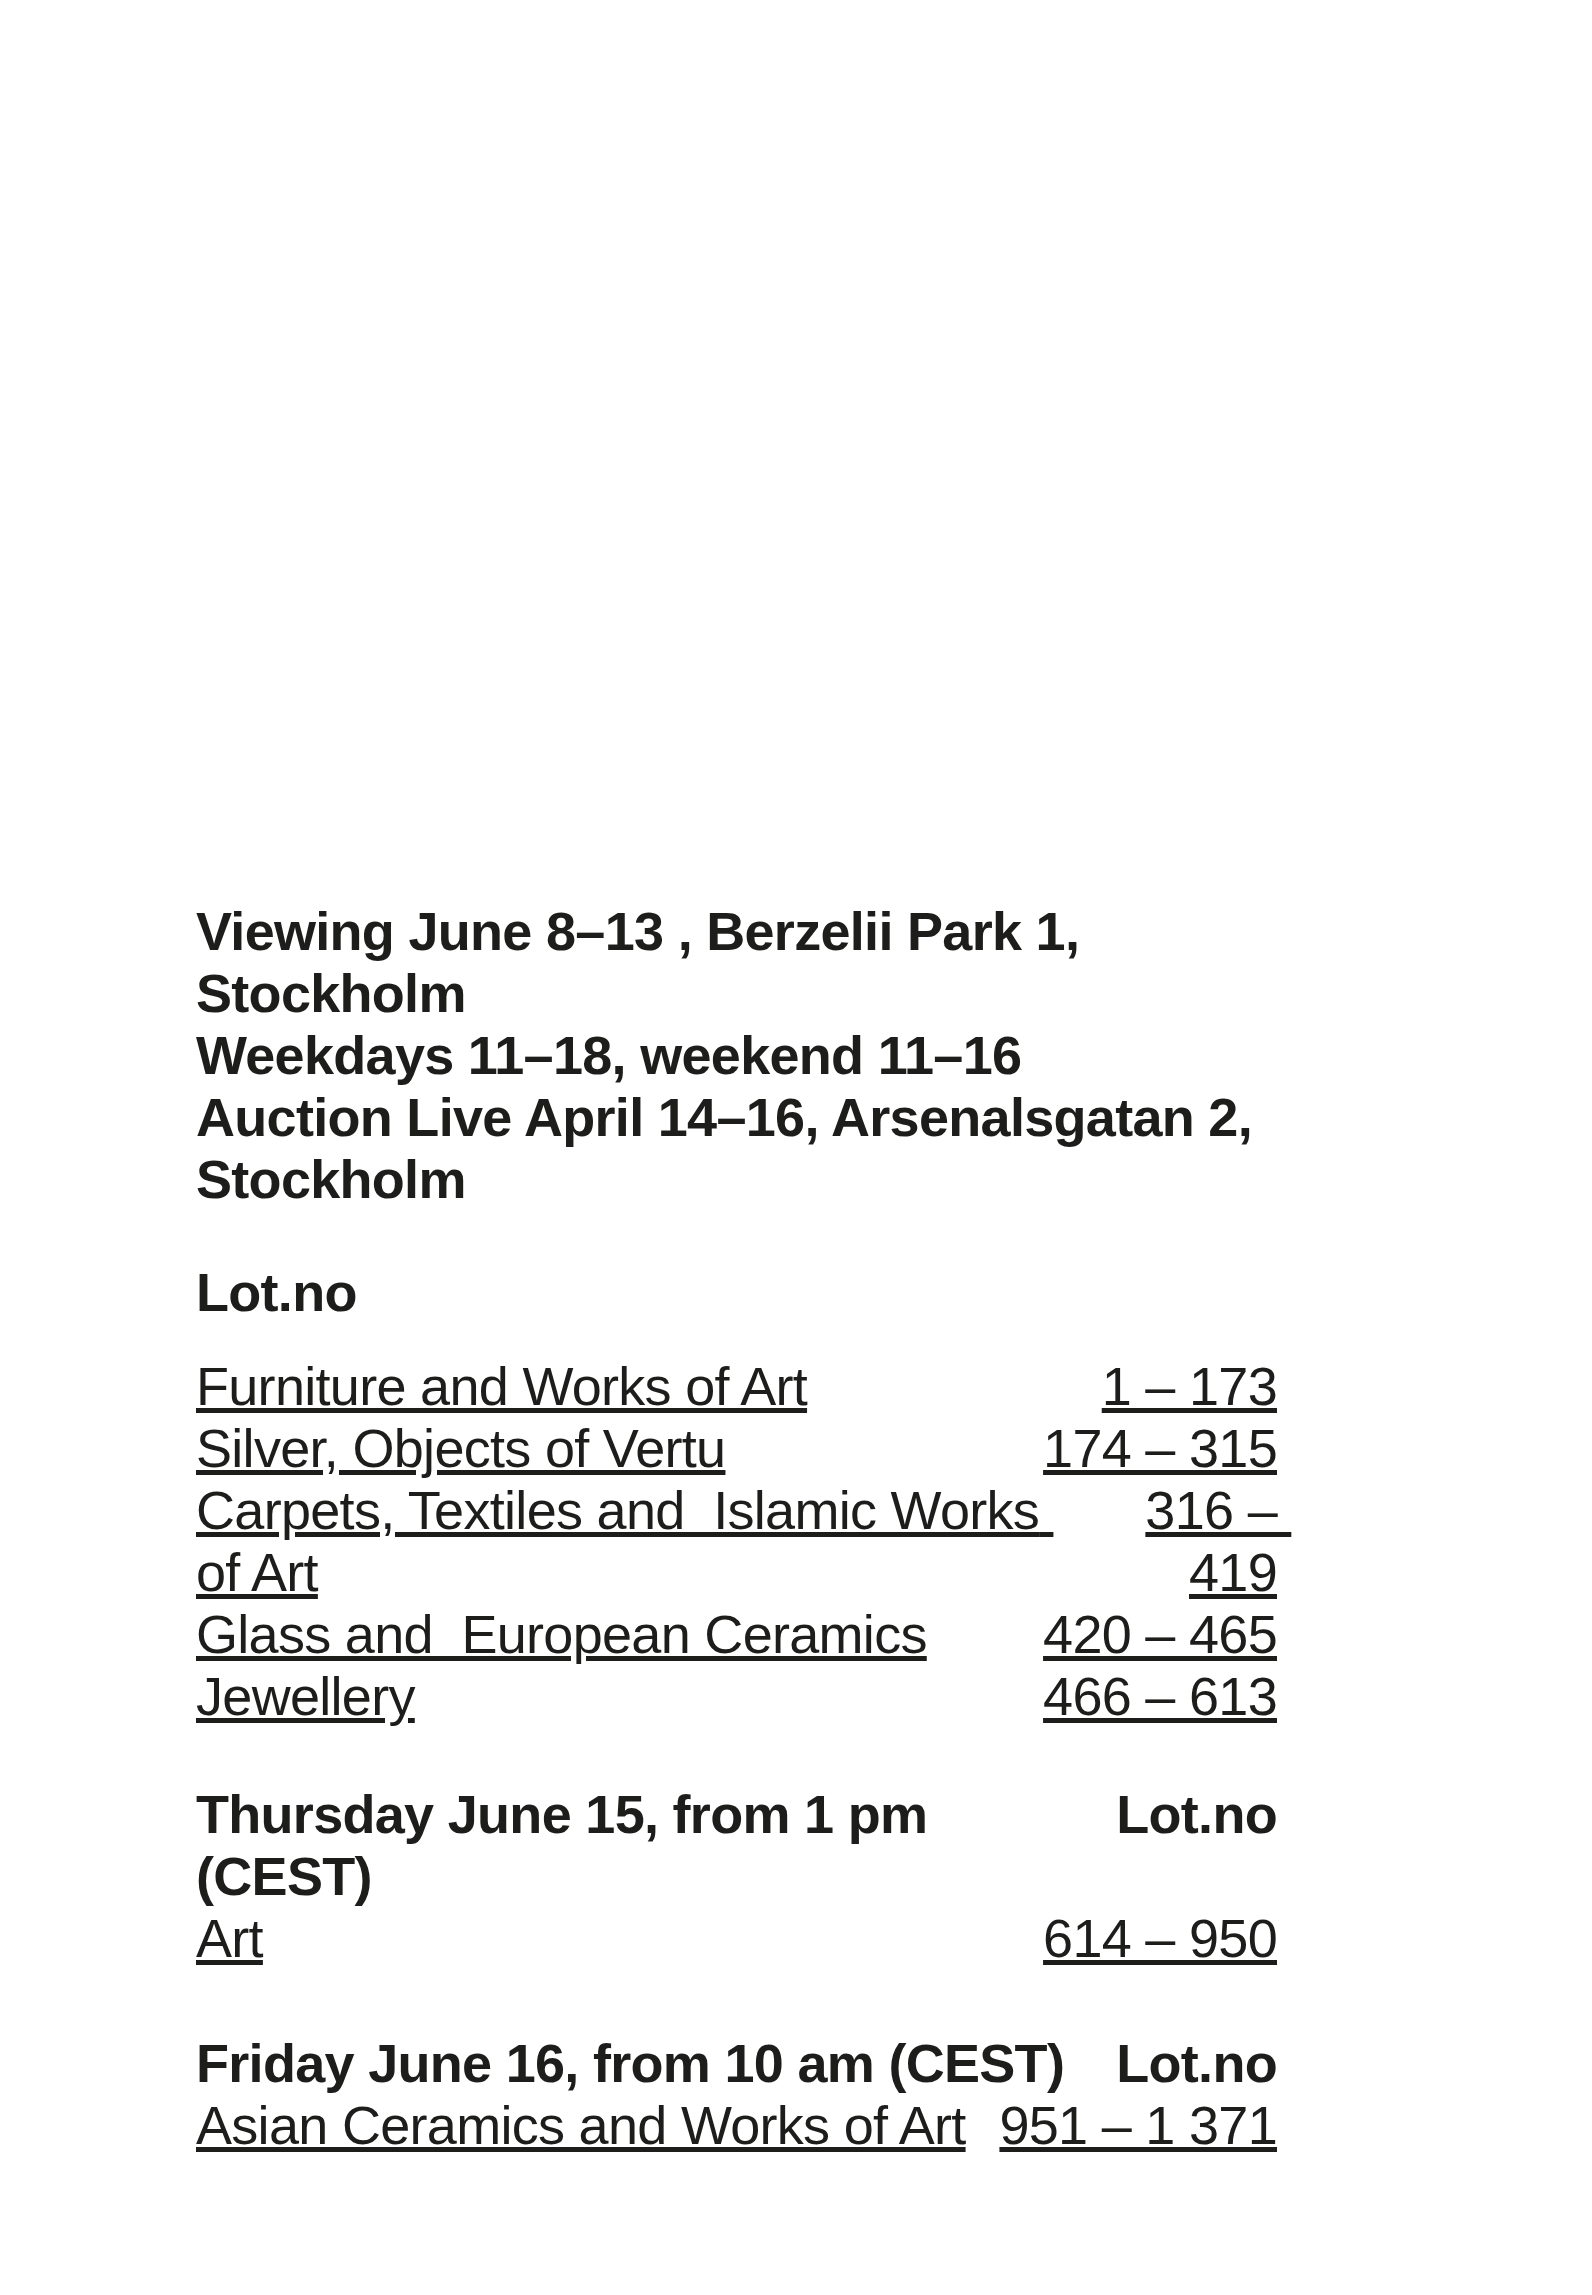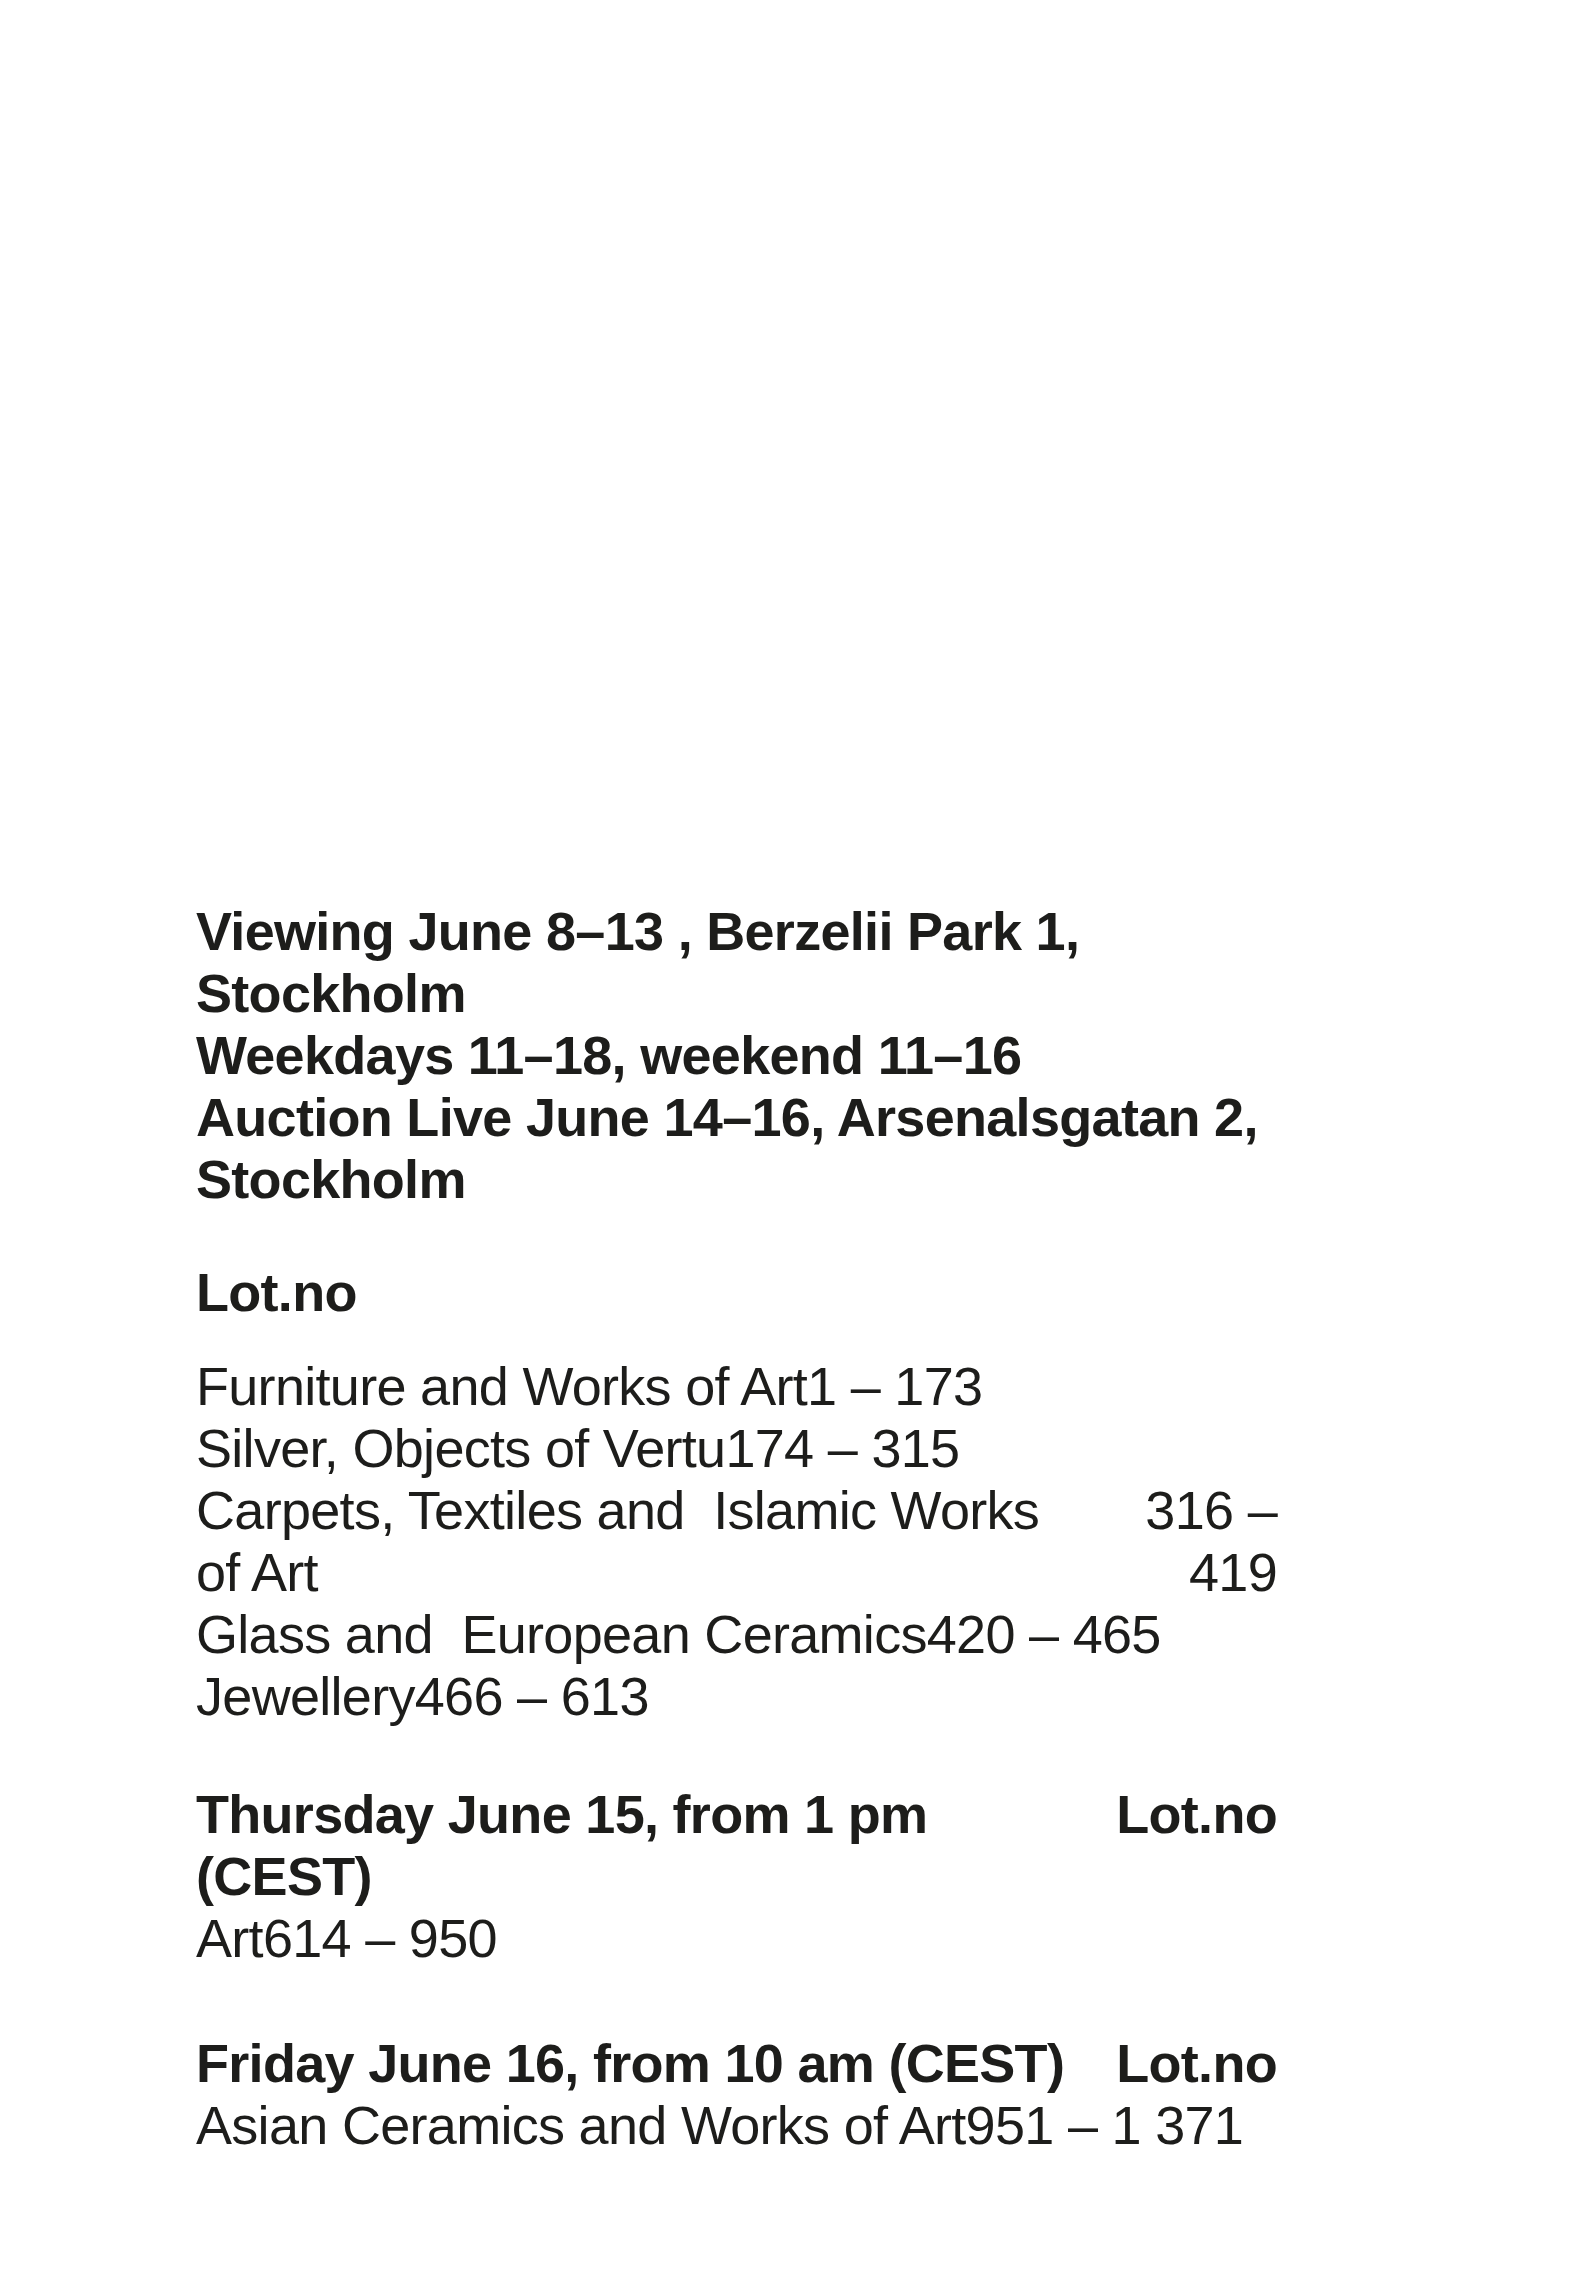--- a/index.html
+++ b/index.html
@@ -35,40 +35,42 @@
   .auction-line  { margin-top: 63px; }
 
   .session-header {
     display: flex;
     justify-content: space-between;
     align-items: baseline;
     font-weight: 700;
   }
   .session-rows .row {
     display: flex;
+    justify-content: space-between;
     align-items: baseline;
+    text-decoration: underline;
   }
   .cat  { white-space: pre-wrap; }
   .lots { text-align: right; white-space: pre-wrap; }
 
   .session-1 .session-header { margin-top: 51px; }
   .session-1 .session-rows   { margin-top: 32px; }
   .session-2 .session-header { margin-top: 56px; }
   .session-3 .session-header { margin-top: 63px; }
 </style>
 </head>
 <body>
 
 <div class="page">
   <div class="content">
 
     <p class="b viewing-line1">Viewing June 8–13 , Berzelii Park 1, Stockholm</p>
     <p class="b viewing-line2">Weekdays 11–18, weekend 11–16</p>
 
-    <p class="b auction-line">Auction Live June 14–16, Arsenalsgatan 2, Stockholm</p>
+    <p class="b auction-line">Auction Live April 14–16, Arsenalsgatan 2, Stockholm</p>
 
     <section class="session session-1">
       <div class="session-header">
         <span>Lot.no</span>
       </div>
       <div class="session-rows">
         <div class="row">
           <span class="cat">Furniture and Works of Art</span>
           <span class="lots">1 – 173</span>
         </div>

